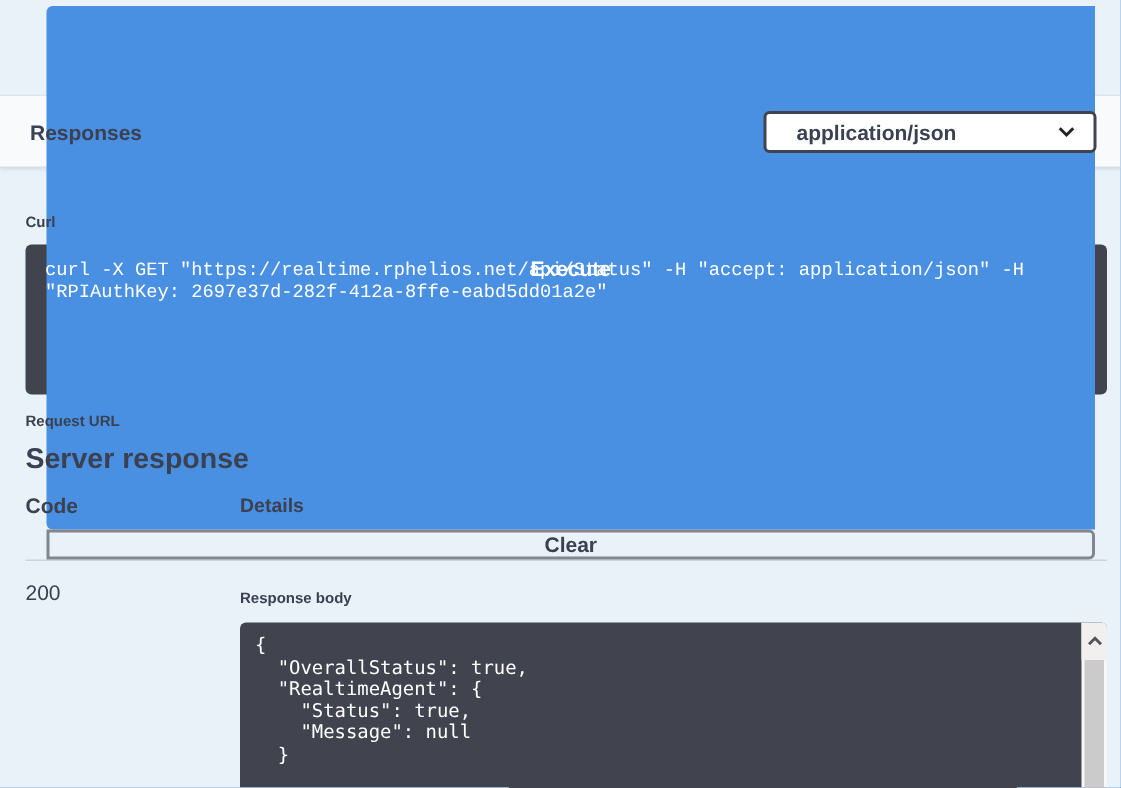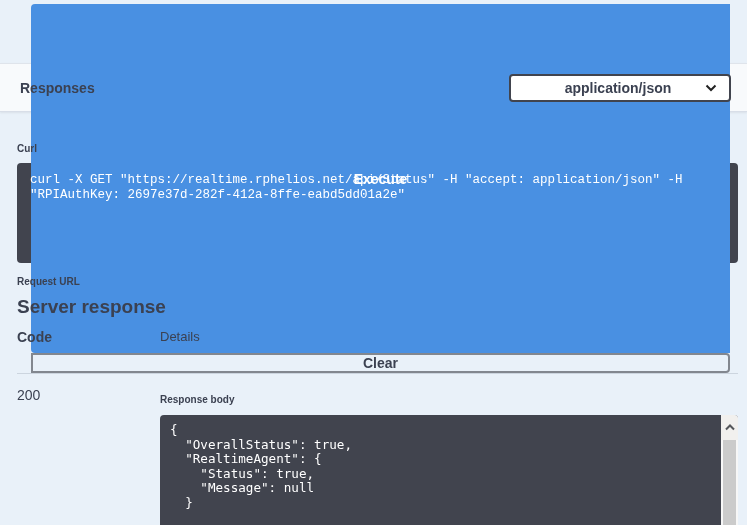--- a/index.html
+++ b/index.html
@@ -27,21 +27,21 @@
     border-top:1px solid #dfe4eb; border-bottom:1px solid #d8dee8;
     box-shadow:0 1px 2px rgba(0,0,0,.07);
     display:flex; align-items:center; padding:0 16px 0 20px;
   }
   .resp-title { font-size:14px; font-weight:700; }
   .spacer { flex:1; }
   .ct-label { font-size:12px; font-weight:700; margin-right:10px; }
   .ct-select {
     width:222px; height:28px; border:2px solid #41444e; border-radius:4px;
     background:#fff; display:flex; align-items:center;
-    padding:0 12px 0 20px; cursor:pointer;text-align:center;
+    padding:0 12px 0 20px; cursor:pointer;
   }
   .ct-select .val { font-size:14px; font-weight:700; flex:1; }
   
   .content { padding:0 9px 0 17px; }
   .sec-label { font-size:10px; font-weight:700; line-height:14px; }
   .lbl-curl { margin-top:30px; }
   .codeblock {
     background:#41444e; border-radius:4px; color:#fff;
     font-family:"DejaVu Sans Mono", monospace;
   }
@@ -51,21 +51,21 @@
     font-size:12.5px; line-height:15px;
   }
   .lbl-requrl { margin-top:12px; }
   .url-block { margin-top:5px; height:34px; padding:10px 13px; }
   .lbl-serverresp { margin-top:10px; font-size:19px; line-height:15px; }
   
   .tbl-head { display:flex; padding:15px 0 28px; border-bottom:1px solid #ccd5df; }
   .col-code { width:143px; }
   .col-details { flex:1; }
   .h-code { font-size:14px; font-weight:700; line-height:16px; }
-  .h-details { font-size:13px; font-weight:400; line-height:16px; }
+  .h-details { font-size:13px; font-weight:700; line-height:16px; }
   .tbl-row { display:flex; padding-top:13px; }
   .code-val { font-size:14px; line-height:16px; }
   .lbl-respbody { margin-top:6px; margin-bottom:9px; line-height:13px; }
   .body-block {
     position:relative; height:280px; padding:8px 30px 8px 10px;
     overflow:hidden;
   }
   .body-block pre { font-size:12.6px; line-height:14.5px; white-space:pre; }
   
   .sbar {

